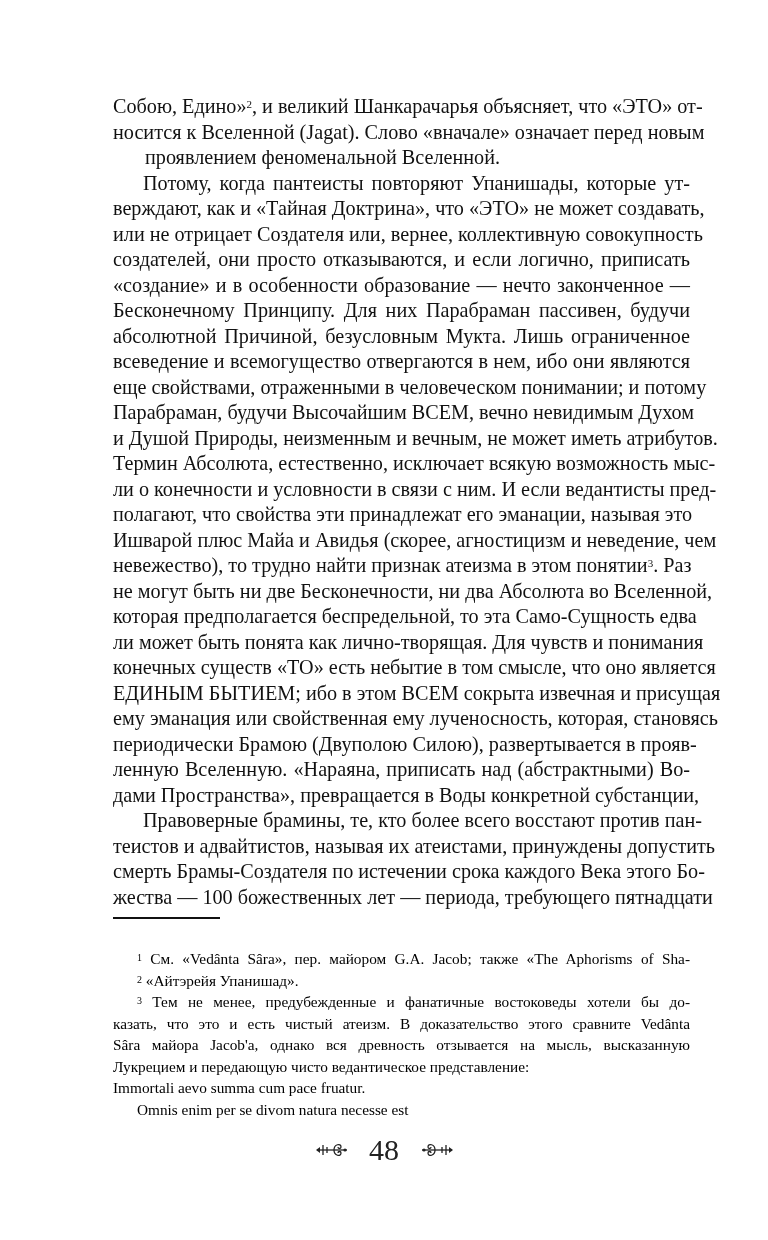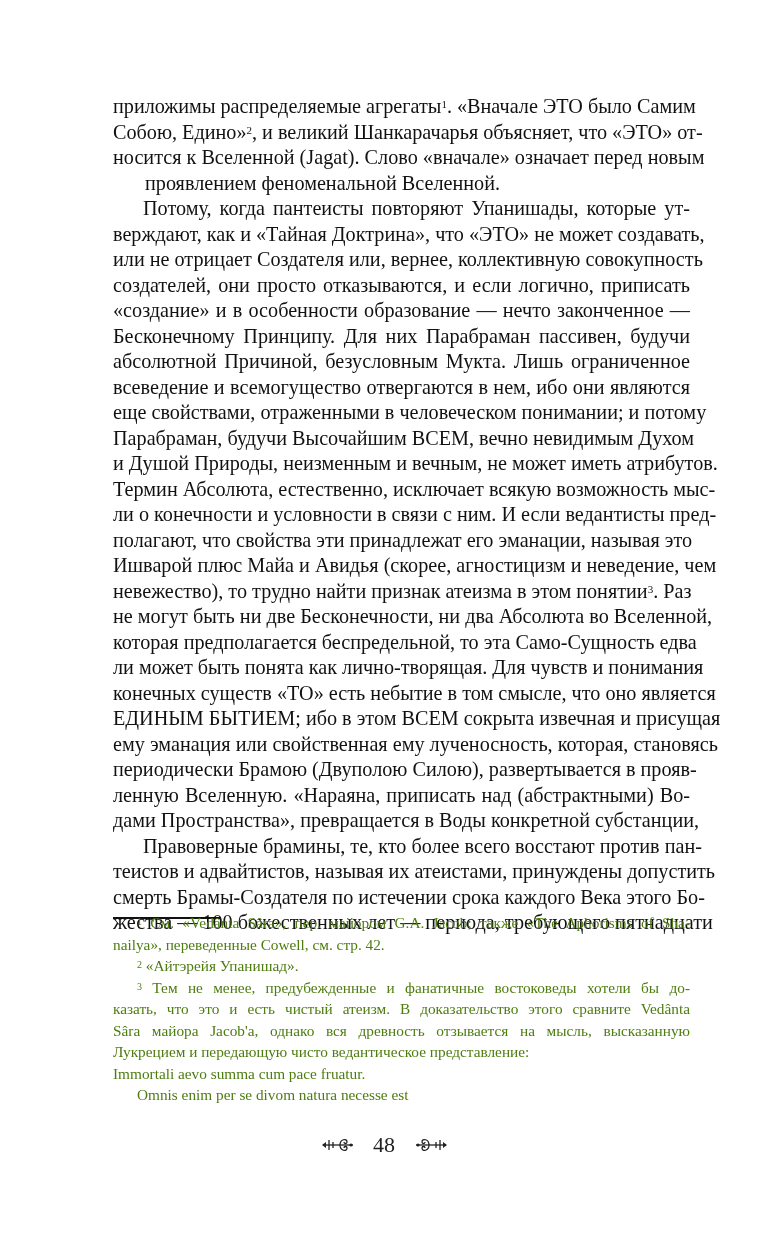--- a/index.html
+++ b/index.html
@@ -9,42 +9,41 @@
       position: absolute; left: 113px; top: 94px; width: 577px;
       font-family: "Liberation Serif", "DejaVu Serif", serif;
       font-size: 20.2px; line-height: 25.5px; color: #111;
     }
     .line { display: block; white-space: nowrap; text-align: justify; text-align-last: justify; height: 25.5px; }
     .line.last { text-align-last: left; margin-left: 32px; }
     .line.indent { padding-left: 30px; }
     .line sup, .fn-line sup { font-size: 11px; vertical-align: top; position: relative; top: -2px; }
     .rule { position: absolute; left: 113px; top: 917px; width: 107px; height: 2px; background: #111; }
     .footnotes {
-      position: absolute; left: 113px; top: 912px; width: 577px;
+      position: absolute; left: 113px; top: 948px; width: 577px;
       font-family: "Liberation Serif", "DejaVu Serif", serif;
-      font-size: 15.3px; line-height: 21.5px; color: #4d7c0f;
+      font-size: 15.3px; line-height: 21.5px; color: #000000;
     }
     .fn-line { display: block; white-space: nowrap; text-align: justify; text-align-last: justify; height: 21.5px; }
     .fn-line.last { text-align-last: left; }
     .fn-line.indent { padding-left: 24px; }
     .fn-line sup { font-size: 10px; top: -1px; }
     .pagenum {
       position: absolute; left: 0; width: 768px; top: 1130px; text-align: center;
-      font-family: "Liberation Serif", "DejaVu Serif", serif; font-size: 22px; color: #222;
+      font-family: "Liberation Serif", "DejaVu Serif", serif; font-size: 30px; color: #222;
     }
     .pagenum .orn { display: inline-block; width: 36px; height: 22px; vertical-align: middle; margin: 0 12px; }
     .pagenum .num { vertical-align: middle; }
   </style>
 </head>
 <body>
 
 <div class="page">
 
   <div class="body-text">
-    <span class="line"><span>приложимы распределяемые агрегаты</span><sup>1</sup><span>. «Вначале ЭТО было Самим</span></span>
     <span class="line"><span>Собою, Едино»</span><sup>2</sup><span>, и великий Шанкарачарья объясняет, что «ЭТО» от-</span></span>
     <span class="line">носится к Вселенной (Jagat). Слово «вначале» означает перед новым</span>
     <span class="line last">проявлением феноменальной Вселенной.</span>
     <span class="line indent">Потому, когда пантеисты повторяют Упанишады, которые ут-</span>
     <span class="line">верждают, как и «Тайная Доктрина», что «ЭТО» не может создавать,</span>
     <span class="line">или не отрицает Создателя или, вернее, коллективную совокупность</span>
     <span class="line">создателей, они просто отказываются, и если логично, приписать</span>
     <span class="line">«создание» и в особенности образование — нечто законченное —</span>
     <span class="line">Бесконечному Принципу. Для них Парабраман пассивен, будучи</span>
     <span class="line">абсолютной Причиной, безусловным Мукта. Лишь ограниченное</span>
@@ -69,21 +68,20 @@
     <span class="line indent">Правоверные брамины, те, кто более всего восстают против пан-</span>
     <span class="line">теистов и адвайтистов, называя их атеистами, принуждены допустить</span>
     <span class="line">смерть Брамы-Создателя по истечении срока каждого Века этого Бо-</span>
     <span class="line">жества — 100 божественных лет — периода, требующего пятнадцати</span>
   </div>
 
   <div class="rule"></div>
 
   <div class="footnotes">
     <span class="fn-line indent"><sup>1</sup><span> См. «Vedânta Sâra», пер. майором G.A. Jacob; также «The Aphorisms of Sha-</span></span>
-    <span class="fn-line last">nailya», переведенные Cowell, см. стр. 42.</span>
     <span class="fn-line indent last"><sup>2</sup><span> «Айтэрейя Упанишад».</span></span>
     <span class="fn-line indent"><sup>3</sup><span> Тем не менее, предубежденные и фанатичные востоковеды хотели бы до-</span></span>
     <span class="fn-line">казать, что это и есть чистый атеизм. В доказательство этого сравните Vedânta</span>
     <span class="fn-line">Sâra майора Jacob'a, однако вся древность отзывается на мысль, высказанную</span>
     <span class="fn-line last">Лукрецием и передающую чисто ведантическое представление:</span>
     <span class="fn-line last">Immortali aevo summa cum pace fruatur.</span>
     <span class="fn-line indent last">Omnis enim per se divom natura necesse est</span>
   </div>
 
   <div class="pagenum">

